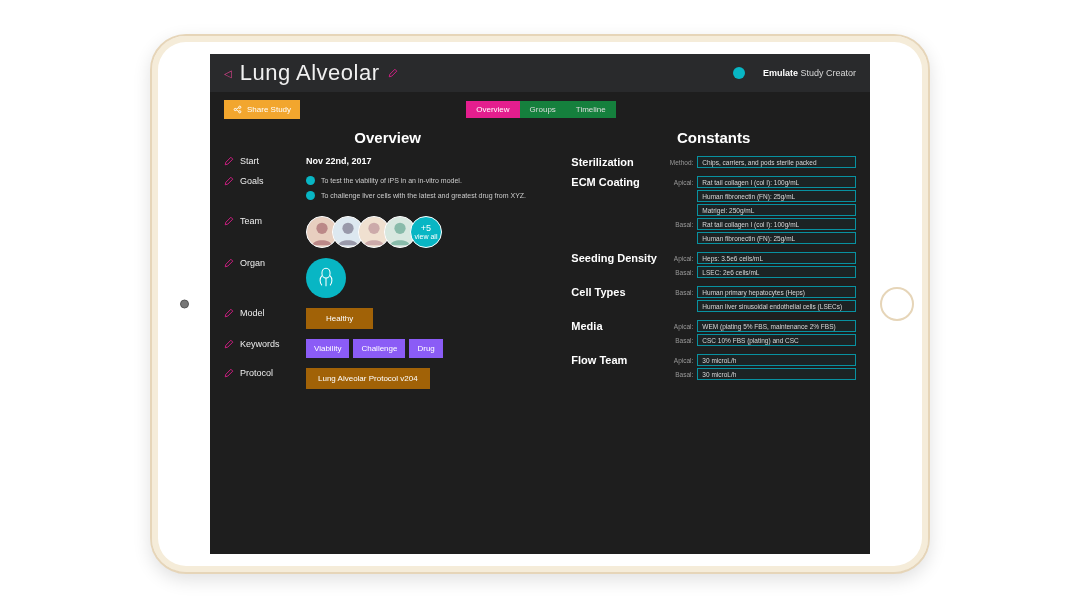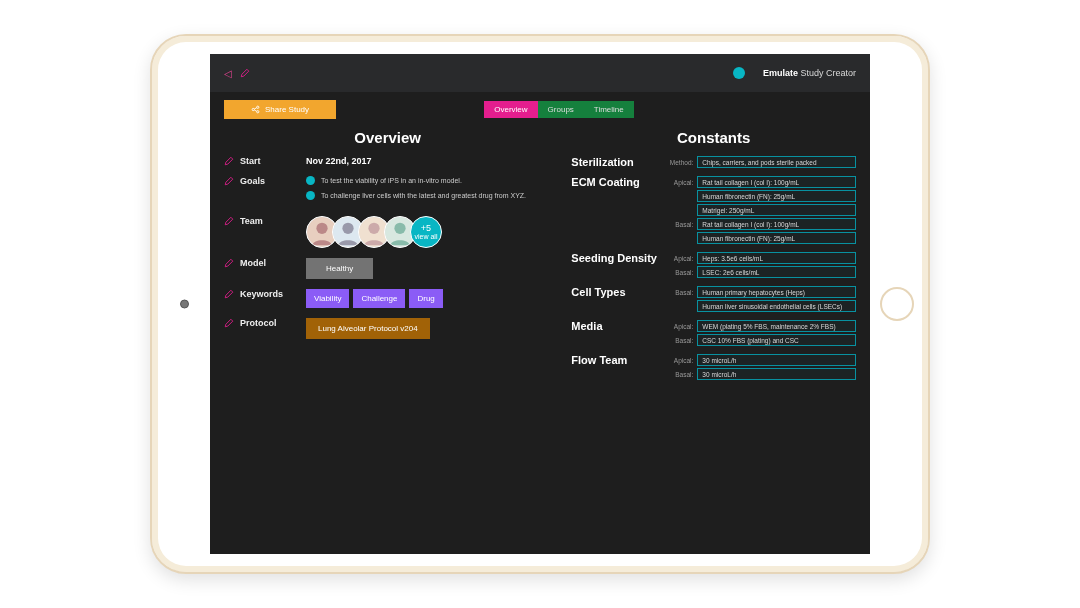--- a/index.html
+++ b/index.html
@@ -46,51 +46,51 @@
   .title-wrap { display:flex; align-items:center; gap:8px; }
   .tri { color:#e84393; font-size:10px; }
   .title { font-size: 22px; font-weight: 300; letter-spacing: 0.5px; color:#f0f0f0; }
   .pencil { width:10px; height:10px; }
   .brand { display:flex; align-items:center; gap:18px; font-size:9px; color:#d9d9d9; }
   .brand-icon { width:12px; height:12px; border-radius:50%; background:#08b6c4; display:inline-block; position:relative; }
   .brand strong { color:#fff; font-weight:600; }
 
   
   .bar { display:flex; align-items:center; padding: 8px 14px 6px; }
-  .share { background:#f2a62e; color:#fff; font-size:8px; padding:5px 27px; display:flex; align-items:center; gap:5px; cursor:pointer; }
+  .share { background:#f2a62e; color:#fff; font-size:8px; padding:5px 9px; display:flex; align-items:center; gap:5px; cursor:pointer; }
   .tabs { margin:0 auto; display:flex; }
   .tab { font-size:8px; padding:4px 10px; background:#15803d; color:#ddd; cursor:pointer; }
   .tab.active { background:#e41e8e; color:#fff; }
 
   
   .cols { display:flex; padding: 4px 14px 14px; gap: 20px; }
   .col-left { flex: 1.15; }
   .col-right { flex: 1; }
   .sec-title { font-size:15px; font-weight:600; text-align:center; color:#fff; margin-bottom:10px; }
 
   
   .orow { display:flex; align-items:flex-start; margin-bottom:10px; }
-  .olabel { display:flex; align-items:flex-start; gap:6px; width:82px; flex-shrink:0;font-weight:bold; }
+  .olabel { display:flex; align-items:flex-start; gap:6px; width:82px; flex-shrink:0; }
   .olabel span { font-size:9px; color:#eee; }
   .oval { flex:1; font-size:8px; }
   .date { font-weight:600; font-size:9px; color:#fff; }
   .goal { display:flex; align-items:flex-start; gap:6px; margin-bottom:6px; font-size:7px; color:#ccc; line-height:1.3; }
   .dot { width:9px; height:9px; border-radius:50%; background:#08b6c4; flex-shrink:0; margin-top:0; }
 
   .team { display:flex; align-items:center; }
   .avatar { width:32px; height:32px; border-radius:50%; border:1.5px solid #fff; margin-left:-6px; background:#ddd; overflow:hidden; }
   .avatar:first-child { margin-left:0; }
   .avatar svg { width:100%; height:100%; }
   .more-av { width:32px; height:32px; border-radius:50%; border:1.5px solid #fff; margin-left:-6px; background:#08b6c4; color:#fff; display:flex; flex-direction:column; align-items:center; justify-content:center; font-size:7px; line-height:1; cursor:pointer; }
   .more-av .cnt { font-size:9px; }
 
   .organ { width:40px; height:40px; border-radius:50%; background:#08b6c4; display:flex; align-items:center; justify-content:center; }
 
   .chip { display:inline-block; padding:5px 8px; font-size:8px; color:#fff; background:#8b5cf6; margin-right:4px; cursor:pointer; }
-  .chip.model { background:#737373; padding:6px 20px; }
+  .chip.model { background:#a16207; padding:6px 20px; }
   .chip.protocol { background:#a16207; padding:6px 12px; }
 
   
   .crow { display:flex; margin-bottom:6px; }
   .clabel { width:92px; flex-shrink:0; font-size:11px; font-weight:600; color:#fff; }
   .cvals { flex:1; }
   .cline { display:flex; align-items:center; margin-bottom:2px; gap:4px; }
   .sub { width:30px; text-align:right; font-size:6.5px; color:#999; flex-shrink:0; }
   .valbox { flex:1; border:1px solid #0891a0; padding:1.5px 4px; font-size:6.5px; color:#d8d8d8; background:rgba(8,145,160,0.05); }
 
@@ -100,20 +100,21 @@
 <body>
 
 <div class="tablet">
   <div class="cam"></div>
   <div class="home"></div>
   <div class="screen">
 
     <div class="hdr">
       <div class="title-wrap">
         <span class="tri">◁</span>
+        <span class="title">Lung Alveolar</span>
         <svg class="pencil-svg pencil" viewBox="0 0 16 16">
             <path d="M2 14l1-4 8-8 3 3-8 8-4 1z"></path>
           </svg>
       </div>
       <div class="brand">
         <span class="brand-icon"></span>
         <span><strong>Emulate</strong> <span>Study Creator</span></span>
       </div>
     </div>
 
@@ -199,20 +200,36 @@
                     <path d="M6 30c0-7 20-7 20 0" fill="#8ba"></path>
                   </svg></div>
               <div class="more-av">
                 <span class="cnt">+5</span>
                 <span>view all</span>
               </div>
             </div>
           </div>
         </div>
 
+        <div class="orow">
+          <div class="olabel">
+              <svg class="pencil-svg" width="10" height="10" viewBox="0 0 16 16">
+                <path d="M2 14l1-4 8-8 3 3-8 8-4 1z"></path>
+              </svg>
+              <span>Organ</span>
+            </div>
+          <div class="oval">
+            <div class="organ">
+              <svg width="26" height="26" viewBox="0 0 32 32" fill="none" stroke="#fff" stroke-width="1.3">
+                  <ellipse cx="16" cy="10" rx="5" ry="6"></ellipse>
+                  <path d="M11 13c-3 3-3 9 0 12M21 13c3 3 3 9 0 12M16 16v10"></path>
+                </svg>
+            </div>
+          </div>
+        </div>
 
         <div class="orow">
           <div class="olabel">
               <svg class="pencil-svg" width="10" height="10" viewBox="0 0 16 16">
                 <path d="M2 14l1-4 8-8 3 3-8 8-4 1z"></path>
               </svg>
               <span>Model</span>
             </div>
           <div class="oval"><span class="chip model">Healthy</span></div>
         </div>

